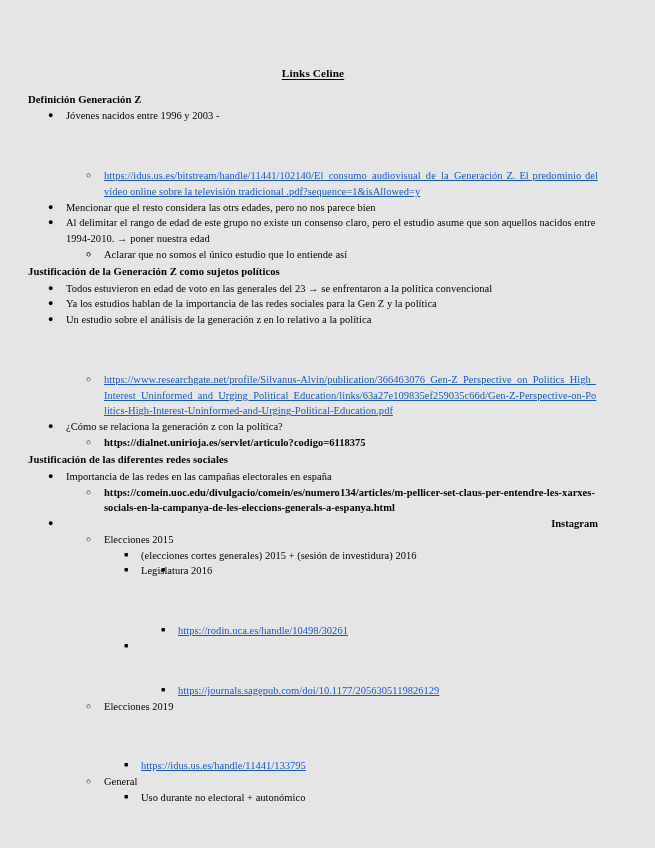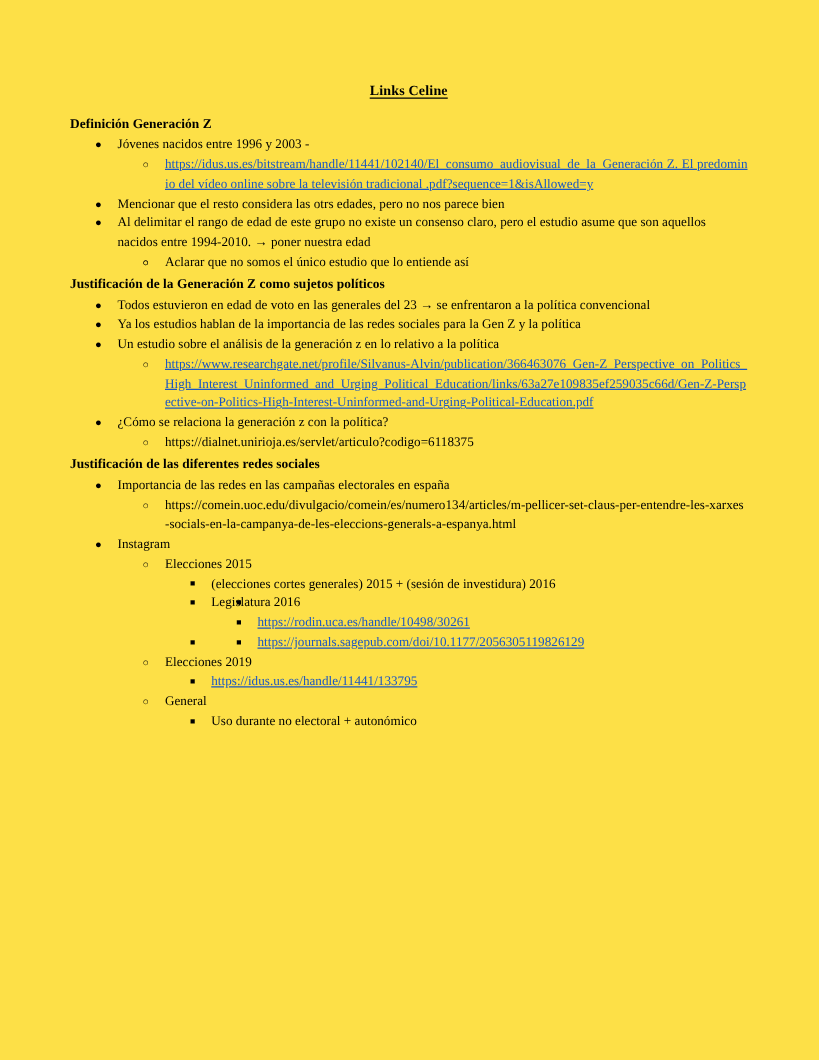--- a/index.html
+++ b/index.html
@@ -11,23 +11,23 @@
     width: 655px;
     height: 848px;
     font-family: "Liberation Serif", "DejaVu Serif", serif;
     color: #000000;
     overflow: hidden;
   }
   .page {
     position: relative;
     width: 655px;
     height: 848px;
-    background: #fde047;
+    background: #e5e5e5;
     box-sizing: border-box;
-    padding: 66px 57px 0 56px;
+    padding: 66px 57px 0 28px;
   }
   .doc-title {
     text-align: center;
     font-weight: bold;
     font-size: 11.2px;
     letter-spacing: 0.15px;
     margin: 0 0 9px 0;
     line-height: 1.35;
   }
   .doc-title span {
@@ -84,32 +84,34 @@
   .lv4 { padding-left: 150px; }
   .lv4 > .bul {
     position: absolute;
     left: 133px;
     top: 0;
     font-size: 7px;
     line-height: 2.2;
   }
   .bul { color: #000; }
   .txt { display: block; }
-  .bold { font-weight: normal; }
+  .bold { font-weight: bold; text-align: right; }
   .link {
     color: #1a56c4;
     text-decoration: underline;
     text-underline-offset: 1px;
     word-break: break-all;
     display: block;
+    margin-top: 44px;
   }
   .plain {
     color: #000;
     word-break: break-all;
     display: block;
+    font-weight: bold;
   }
   .justify {
     text-align: justify;
     text-align-last: left;
   }
 </style>
 </head>
 <body>
 
 <div class="page">

